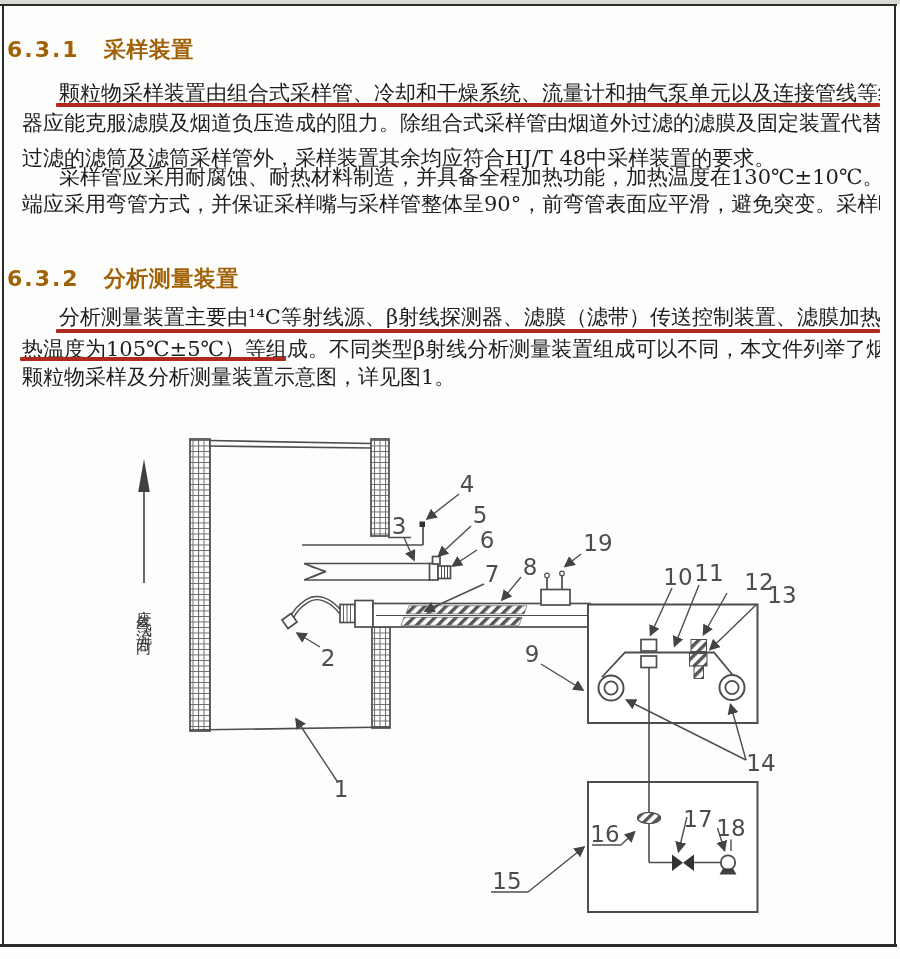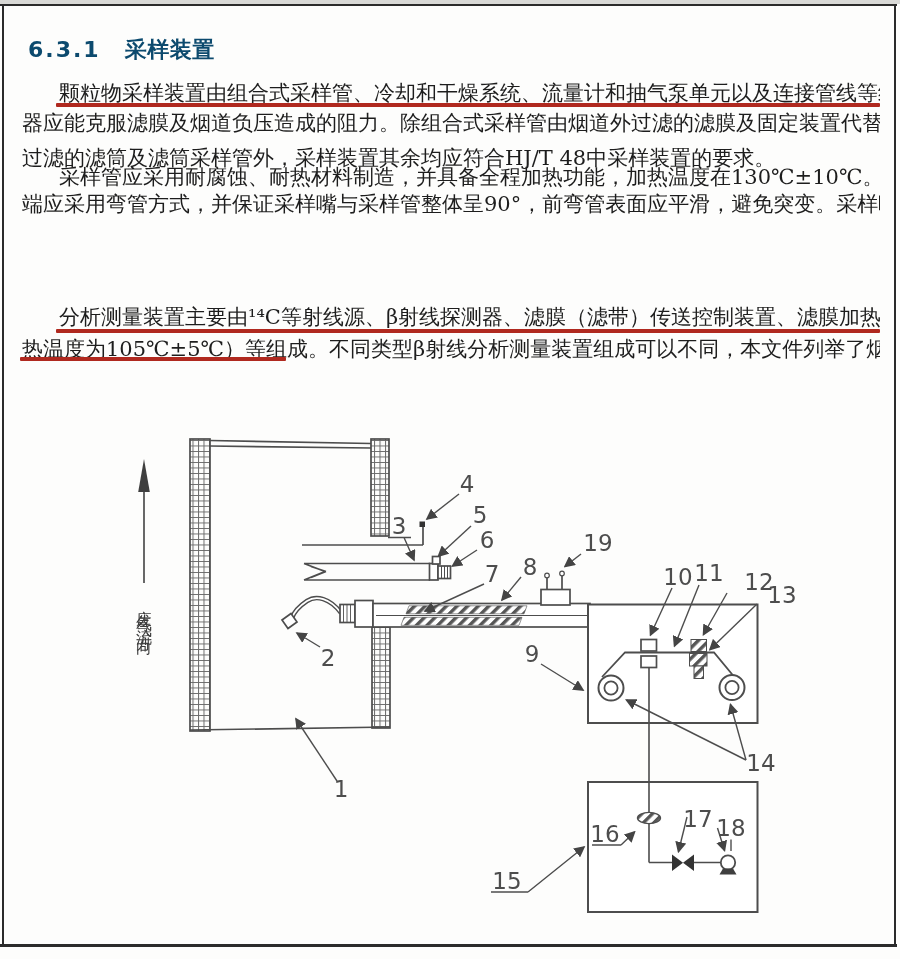--- a/index.html
+++ b/index.html
@@ -6,22 +6,22 @@
   #page{position:relative;width:900px;height:959px;background:#fdfdfc;overflow:hidden;
         font-family:"DejaVu Serif","Liberation Serif",serif;color:#1e1e1e;}
   
   .edge{position:absolute;background:#2b2b2b;}
   .edge.top{left:0;top:4px;width:897px;height:2px;}
   .edge.left{left:2px;top:4px;width:2px;height:943px;}
   .edge.right{left:894px;top:4px;width:2px;height:943px;}
   .edge.bottom{left:0;top:944px;width:897px;height:3px;}
   .topshade{position:absolute;left:0;top:0;width:900px;height:4px;background:#d9d9d6;}
 
-  .heading{position:absolute;left:28px;font-family:"DejaVu Sans","Liberation Sans",sans-serif;
-           font-weight:bold;font-size:22px;white-space:nowrap;letter-spacing:.5px;color:#0c4a6e;}
+  .heading{position:absolute;left:7px;font-family:"DejaVu Sans","Liberation Sans",sans-serif;
+           font-weight:bold;font-size:22px;white-space:nowrap;letter-spacing:.5px;color:#a16207;}
   .heading .num{margin-right:24px;letter-spacing:2px;}
 
   .bodyline{position:absolute;left:22px;width:858px;font-size:21px;line-height:26px;
             white-space:nowrap;overflow:hidden;color:#1d1d1d;}
   .bodyline.full{text-align:justify;text-align-last:justify;}
   .bodyline.indent{padding-left:37px;width:821px;}
 
   .redline{position:absolute;height:4px;background:var(--underline-red,#b0291f);border-radius:1px;}
   #u1{left:56px;top:103px;width:824px;}
   #u2{left:56px;top:329px;width:824px;}
@@ -45,22 +45,26 @@
 
   <div class="heading" style="top:35px">
     <span class="num">6.3.1</span><span>采样装置</span>
   </div>
   <div class="bodyline full indent" style="top:80px">颗粒物采样装置由组合式采样管、冷却和干燥系统、流量计和抽气泵单元以及连接管线等组成，仪</div>
   <div class="bodyline full" style="top:110px">器应能克服滤膜及烟道负压造成的阻力。除组合式采样管由烟道外过滤的滤膜及固定装置代替烟道内</div>
   <div class="bodyline" style="top:145px">过滤的滤筒及滤筒采样管外，采样装置其余均应符合HJ/T 48中采样装置的要求。</div>
   <div class="bodyline full indent" style="top:164px">采样管应采用耐腐蚀、耐热材料制造，并具备全程加热功能，加热温度在130℃±10℃。采样管前</div>
   <div class="bodyline full" style="top:191px">端应采用弯管方式，并保证采样嘴与采样管整体呈90°，前弯管表面应平滑，避免突变。采样嘴应符合</div>
 
+  <div class="heading" style="top:264px">
+    <span class="num">6.3.2</span><span>分析测量装置</span>
+  </div>
   <div class="bodyline full indent" style="top:304px">分析测量装置主要由¹⁴C等射线源、β射线探测器、滤膜（滤带）传送控制装置、滤膜加热装置（加</div>
   <div class="bodyline full" style="top:336px">热温度为105℃±5℃）等组成。不同类型β射线分析测量装置组成可以不同，本文件列举了烟道外过滤</div>
+  <div class="bodyline" style="top:364px">颗粒物采样及分析测量装置示意图，详见图1。</div>
 
   <div class="redline" id="u1"></div>
   <div class="redline" id="u2"></div>
   <div class="redline" id="u3"></div>
 
   <div id="flow-label">废气气流方向</div>
 
   <svg width="900" height="959" viewBox="0 0 900 959">
     <defs>
       <pattern id="xh" width="5.5" height="5.5" patternUnits="userSpaceOnUse">

